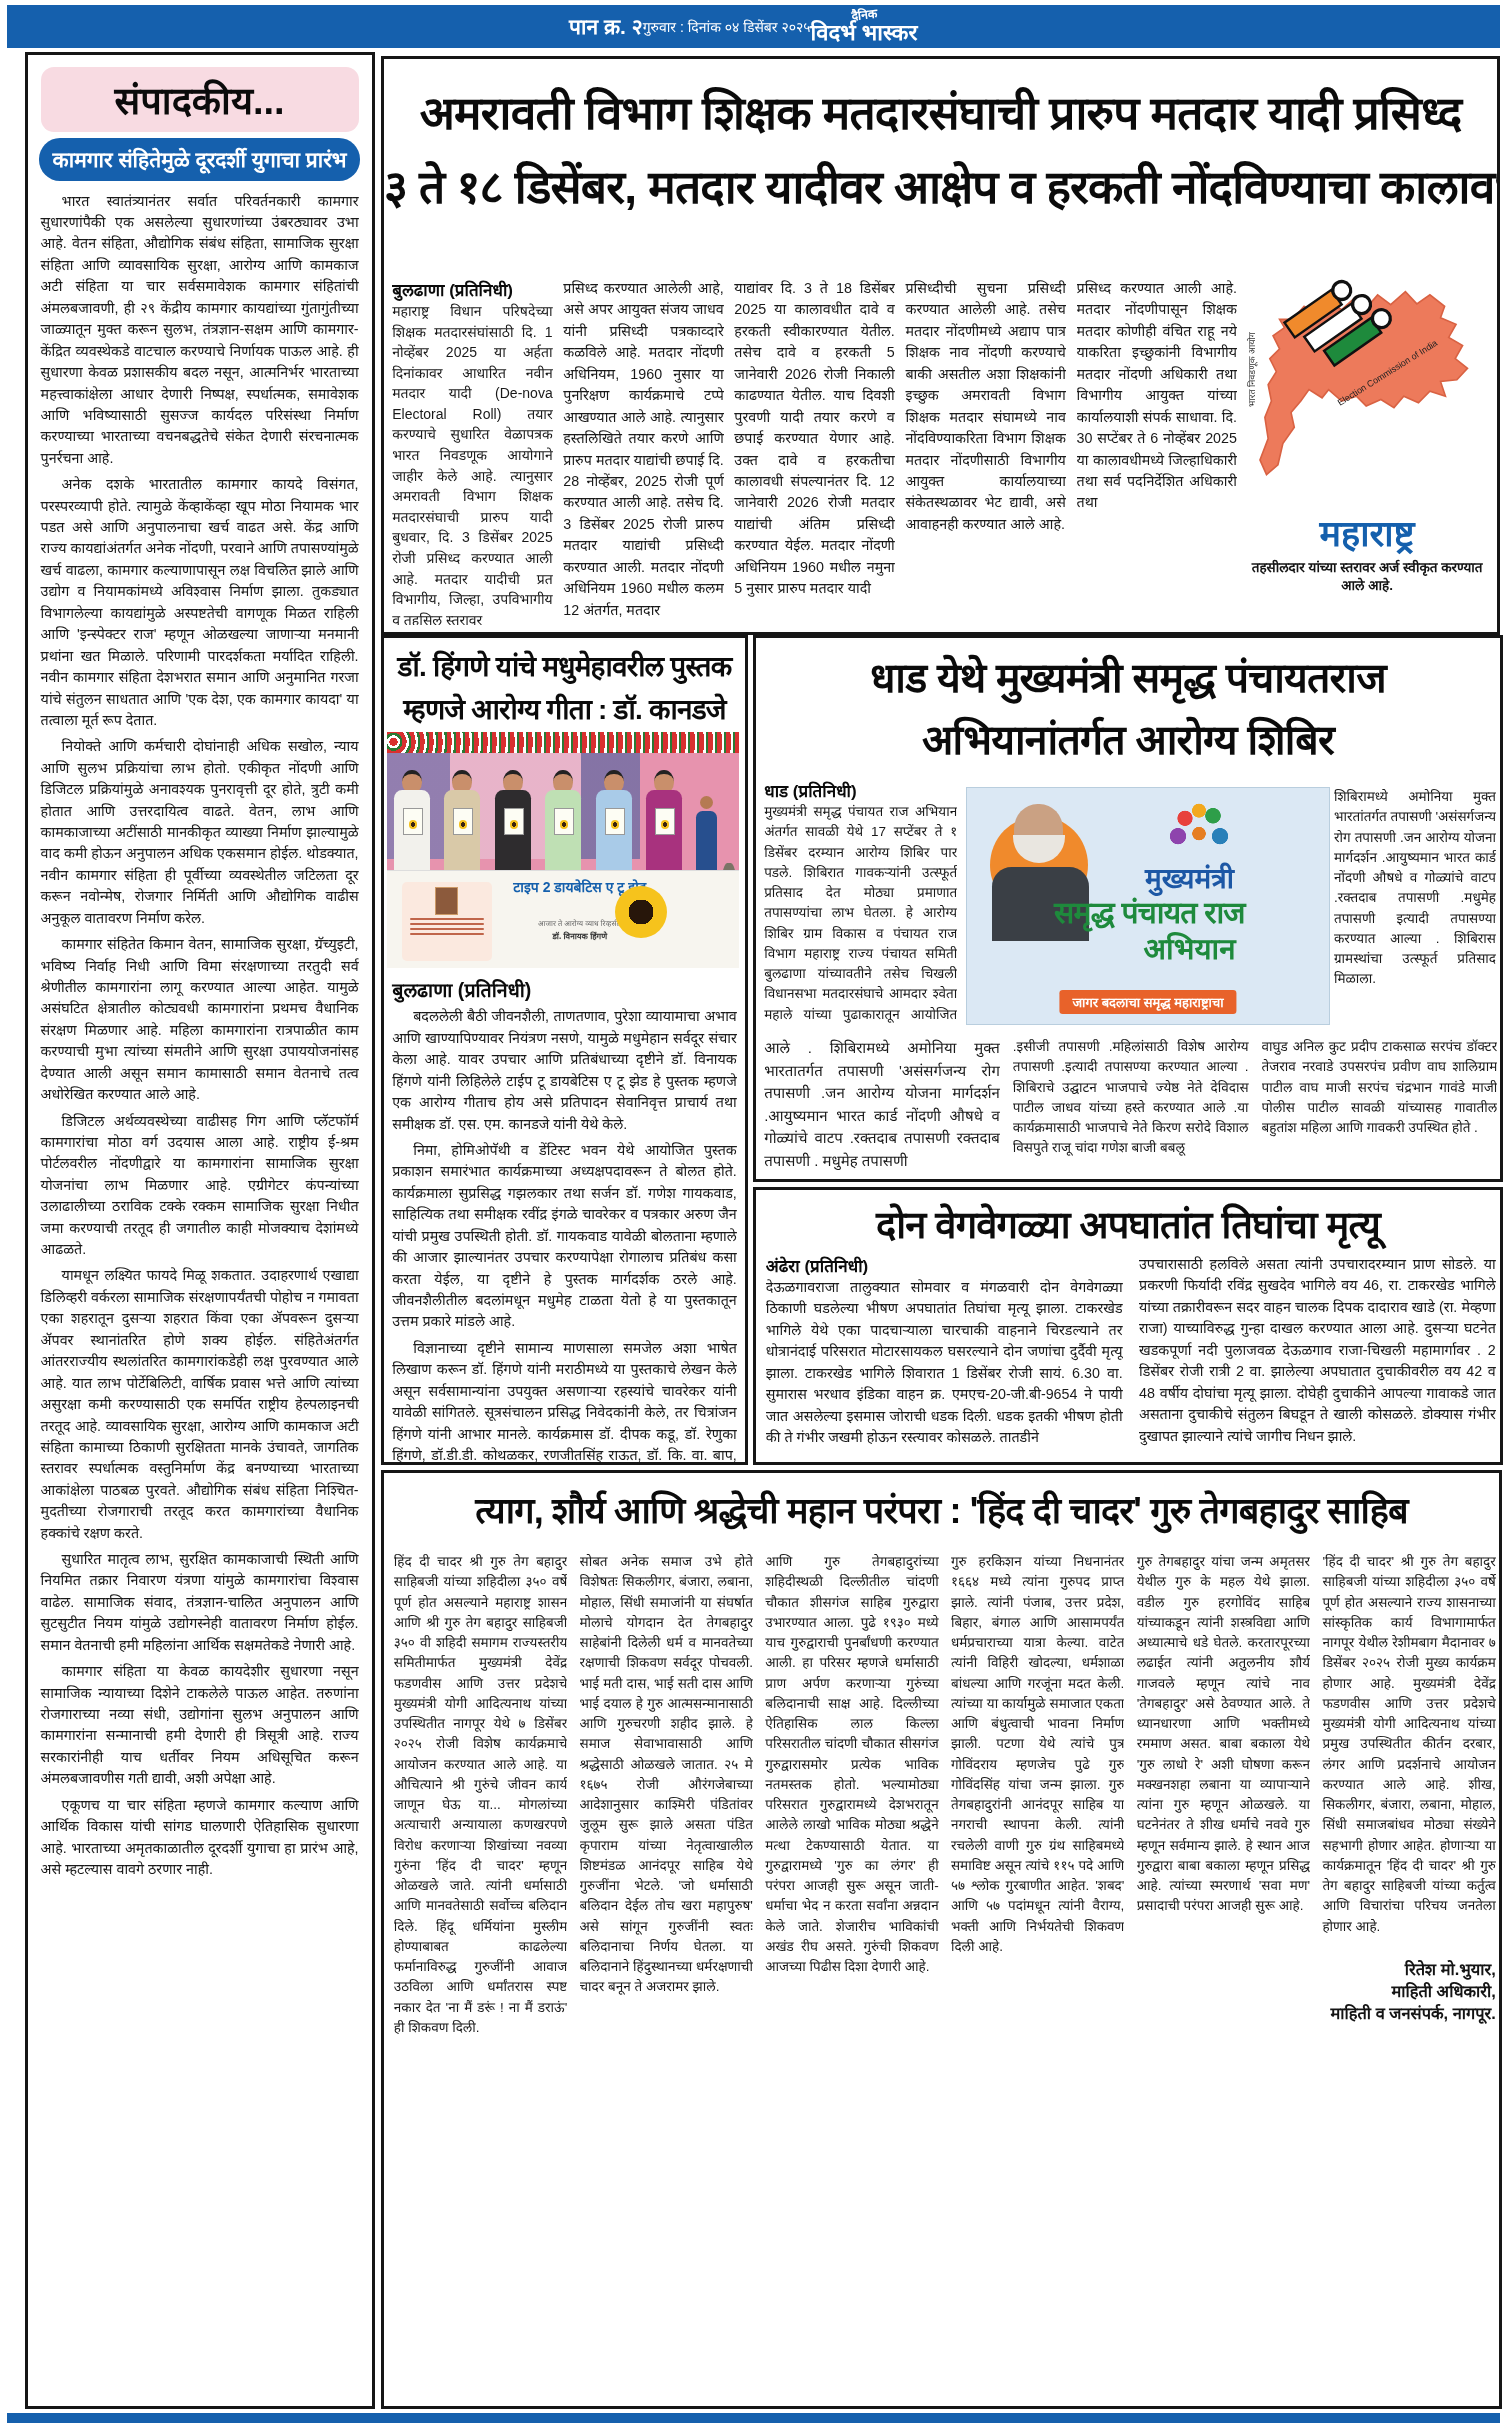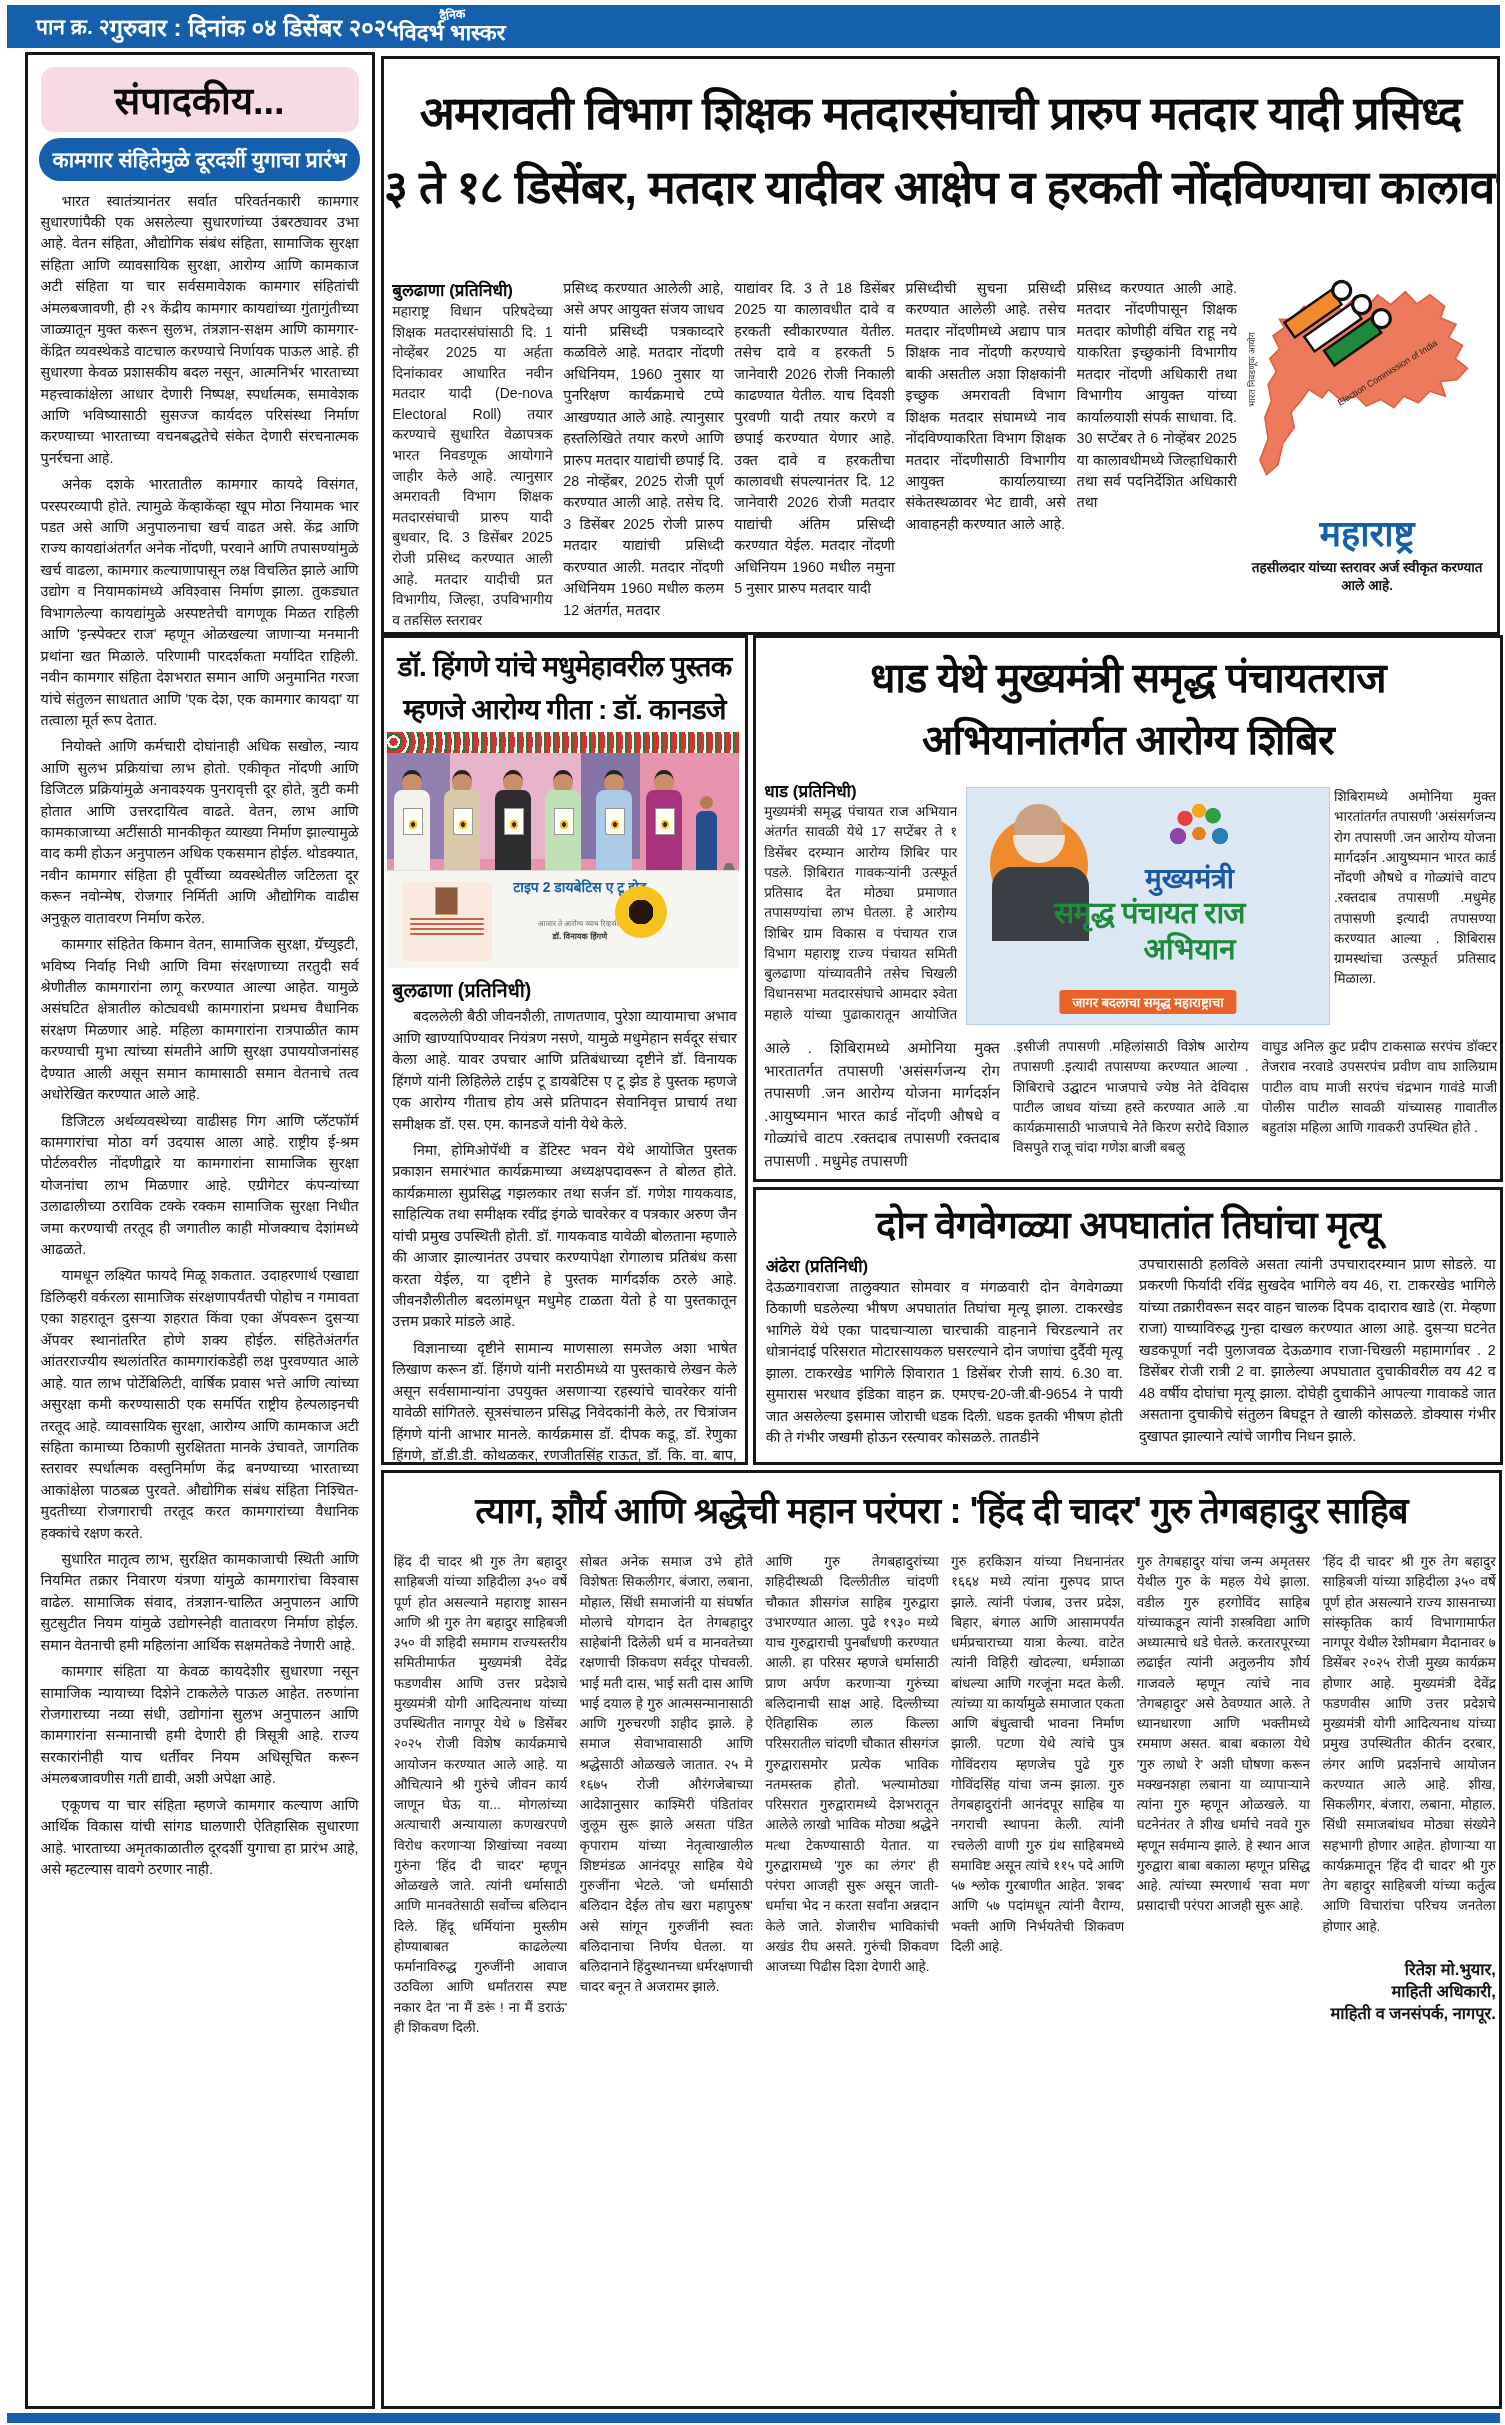--- a/index.html
+++ b/index.html
@@ -1,22 +1,22 @@
 <!DOCTYPE html>
 <html lang="mr" style="font-size:13px"><head>
 <meta charset="utf-8">
 <style>
   html,body{margin:0;padding:0;background:#ffffff;}
   .page{position:relative;width:1506px;height:2426px;background:#ffffff;overflow:hidden;
         font-family:"Liberation Sans","DejaVu Sans",sans-serif;color:#141414;}
   
   .topbar{position:absolute;left:6.5px;top:4.9px;width:1493px;height:43px;background:#1560ad;
-          display:flex;align-items:center;justify-content:flex-start;color:#ffffff;}
+          display:flex;align-items:center;justify-content:center;color:#ffffff;}
   .topbar .pageno{font-size:21px;font-weight:bold;margin-left:29.5px;}
-  .topbar .dateline{font-size:24px;font-weight:bold;}
+  .topbar .dateline{font-size:14px;font-weight:normal;}
   .masthead{margin-right:49px;text-align:center;line-height:1;}
   .masthead .small{font-size:12.3px;font-weight:bold;display:block;transform:rotate(-6deg);}
   .masthead .big{font-size:22px;font-weight:bold;}
   .botbar{position:absolute;left:6.5px;top:2413px;width:1493px;height:9.8px;background:#1560ad;}
   
   .box{position:absolute;background:#ffffff;border:3.3px solid #161616;box-sizing:border-box;overflow:hidden;}
   .hl{font-weight:bold;color:#0b0b0b;text-align:center;white-space:nowrap;letter-spacing:-0.8px;}
   .byline{font-weight:bold;font-size:17px;color:#0b0b0b;}
   .bodytext{font-size:14.3px;line-height:1.5;text-align:justify;color:#191919;}
   .bodytext p{margin:0 0 4.9px 0;text-indent:21px;}

